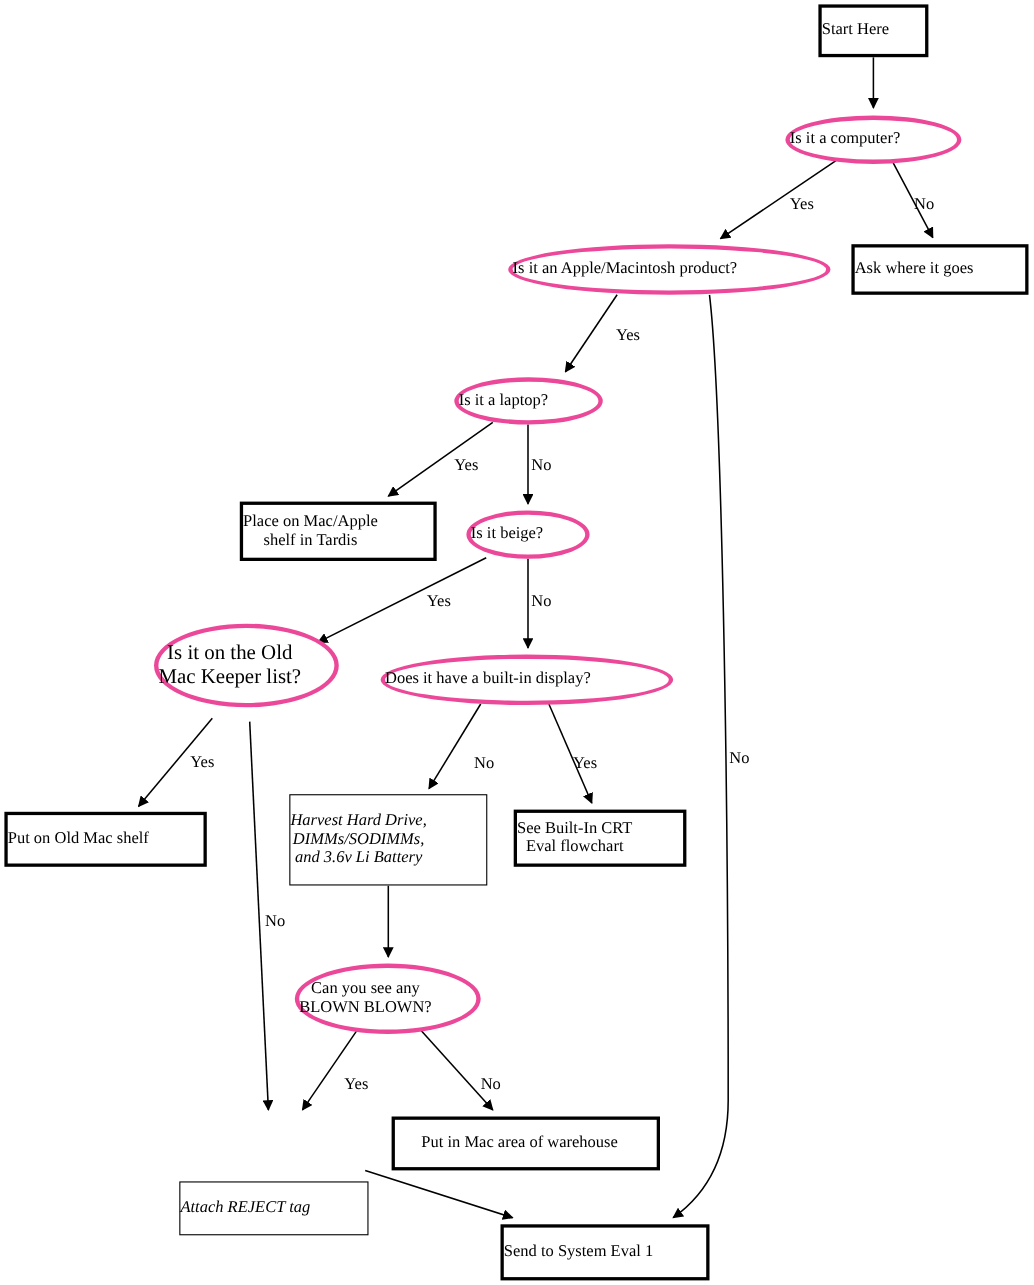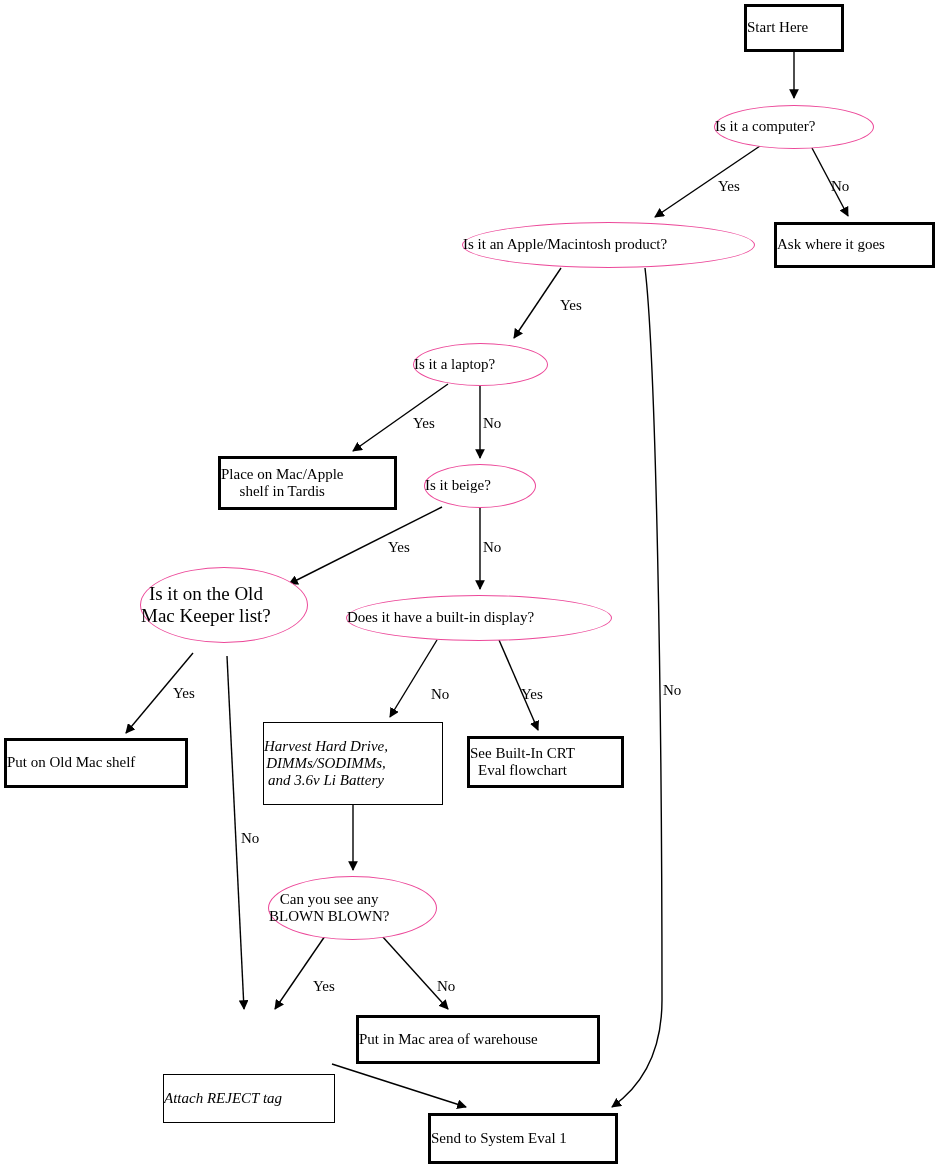--- a/index.html
+++ b/index.html
@@ -34,21 +34,21 @@
     background: #ffffff;
   }
   .box {
     border: 3px solid #000000;
   }
   .box-thin {
     border: 1px solid #000000;
     font-style: italic;
   }
   .ellipse {
-    border: 1px solid #ec4899;
+    border: 4px solid #ec4899;
     border-radius: 50%;
   }
   .edge-label {
     position: absolute;
     color: #000000;
     font-family: "Liberation Serif", "DejaVu Serif", serif;
     white-space: nowrap;
     background: transparent;
   }
 </style>
@@ -98,22 +98,22 @@
       <div class="node ellipse" style="left: 346px; top: 595px; width: 266px; height: 46px; font-size: 15px;"><span>Does it have a built-in display?</span></div>
       <div class="node box" style="left: 4px; top: 738px; width: 184px; height: 50px; font-size: 15px;"><span>Put on Old Mac shelf</span></div>
       <div class="node box-thin" style="left: 263px; top: 722px; width: 180px; height: 83px; font-size: 15px;"><span>Harvest Hard Drive,
 DIMMs/SODIMMs,
 and 3.6v Li Battery</span></div>
       <div class="node box" style="left: 467px; top: 736px; width: 157px; height: 52px; font-size: 15px;"><span>See Built-In CRT
 Eval flowchart</span></div>
       <div class="node ellipse" style="left: 268px; top: 876px; width: 169px; height: 64px; font-size: 15px;"><span>Can you see any
 BLOWN BLOWN?</span></div>
       <div class="node box-thin" style="left: 163px; top: 1074px; width: 172px; height: 49px; font-size: 15px;"><span>Attach REJECT tag</span></div>
-      <div class="node box" style="left: 356px; top: 1015px; width: 244px; height: 49px; font-size: 15px;"><span>Put in Mac area of warehouse</span></div>
-      <div class="node box" style="left: 428px; top: 1113px; width: 190px; height: 51px; font-size: 15px;"><span>Send to System Eval 1</span></div>
+      <div class="node box" style="left: 356px; top: 1015px; width: 244px; height: 49px; font-size: 15px; padding-left: 24px;"><span>Put in Mac area of warehouse</span></div>
+      <div class="node box" style="left: 455px; top: 1113px; width: 190px; height: 51px; font-size: 15px;"><span>Send to System Eval 1</span></div>
     </div>
   <div id="label-layer">
       <div class="edge-label" style="left: 718px; top: 178px; font-size: 15px;">Yes</div>
       <div class="edge-label" style="left: 831px; top: 178px; font-size: 15px;">No</div>
       <div class="edge-label" style="left: 560px; top: 297px; font-size: 15px;">Yes</div>
       <div class="edge-label" style="left: 663px; top: 682px; font-size: 15px;">No</div>
       <div class="edge-label" style="left: 413px; top: 415px; font-size: 15px;">Yes</div>
       <div class="edge-label" style="left: 483px; top: 415px; font-size: 15px;">No</div>
       <div class="edge-label" style="left: 388px; top: 539px; font-size: 15px;">Yes</div>
       <div class="edge-label" style="left: 483px; top: 539px; font-size: 15px;">No</div>

